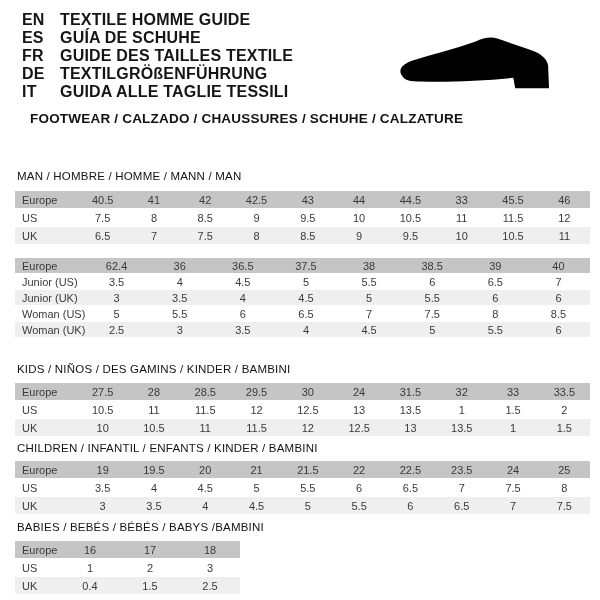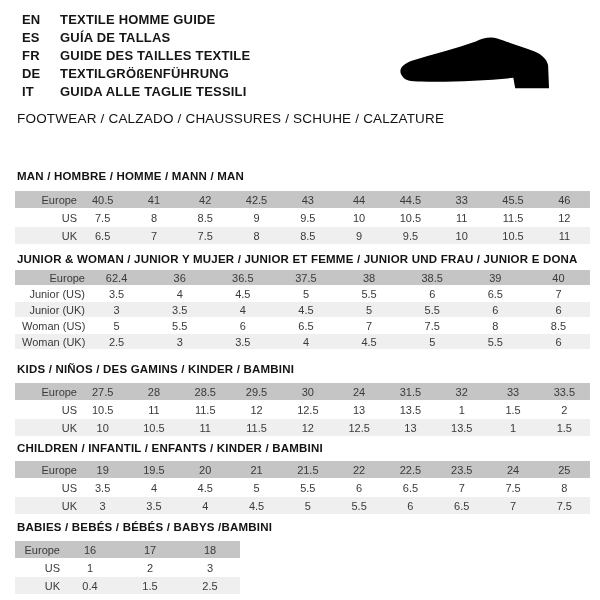--- a/index.html
+++ b/index.html
@@ -7,79 +7,79 @@
     width: 600px; height: 600px;
     font-family: "Liberation Sans", "DejaVu Sans", sans-serif;
     color: #111;
     position: relative;
     overflow: hidden;
   }
   .page { position: absolute; inset: 0; background: #fff; }
 
   
   .langs { position: absolute; top: 11px; left: 22px; }
-  .lang-row { display: flex; font-weight: bold; font-size: 13px; line-height: 18px; color: #151515; letter-spacing: 0.2px; }
+  .lang-row { display: flex; font-weight: bold; font-size: 16px; line-height: 18px; color: #151515; letter-spacing: 0.2px; }
   .lang-code { width: 38px; flex: 0 0 38px; }
 
   .category-line {
-    position: absolute; top: 111px; left: 17px;
-    font-weight: normal; font-size: 13.5px; color: #131313; letter-spacing: 0.2px;
+    position: absolute; top: 111px; left: 30px;
+    font-weight: bold; font-size: 13.5px; color: #131313; letter-spacing: 0.2px;
   }
 
   
   .shoe-wrap { position: absolute; left: 393px; top: 26px; width: 188px; height: 74px; }
   .shoe-wrap svg { width: 100%; height: 100%; display: block; }
 
   
   .section { position: absolute; left: 15px; width: 575px; }
   .sec-0 { top: 170px; }
   .sec-1 { top: 253px; }
   .sec-2 { top: 363px; }
   .sec-3 { top: 442px; }
   .sec-4 { top: 521px; }
 
   .section-title {
-    font-weight: bold; font-size: 11.5px; line-height: 12px;
+    font-weight: normal; font-size: 11.5px; line-height: 12px;
     color: #131313; letter-spacing: 0.2px; padding-left: 2px;
   }
   .sec-0 .tbl { margin-top: 8px; }
   .sec-1 .tbl { margin-top: 4px; }
   .sec-2 .tbl { margin-top: 7px; }
   .sec-3 .tbl { margin-top: 6px; }
   .sec-4 .tbl { margin-top: 7px; }
 
   table.tbl {
     border-collapse: separate; border-spacing: 0 1px;
     table-layout: fixed; width: 575px;
     font-size: 11px; color: var(--table-text, #3a3a3a);
   }
   table.tbl.narrow { width: 225px; }
   td { height: 17px; padding: 0; text-align: center; overflow: hidden; white-space: nowrap; }
   table.compact td { height: 15px; }
-  td.label { text-align: right; padding-left: 7px; }
+  td.label { text-align: left; padding-left: 7px; }
   col.label-col { width: 62px; }
   table.wide-label col.label-col { width: 70px; }
   table.narrow col.label-col { width: 45px; }
 
   tr.hdr td { background: var(--header-row-bg, #c5c5c5); }
   tr.alt td { background: var(--alt-row-bg, #efefef); }
 </style>
 </head>
 <body>
 
 <div class="page">
 
   <div class="langs" id="langs">
       <div class="lang-row">
         <span class="lang-code">EN</span>
         <span>TEXTILE HOMME GUIDE</span>
       </div>
       <div class="lang-row">
         <span class="lang-code">ES</span>
-        <span>GUÍA DE TALLAS</span>
+        <span>GUÍA DE SCHUHE</span>
       </div>
       <div class="lang-row">
         <span class="lang-code">FR</span>
         <span>GUIDE DES TAILLES TEXTILE</span>
       </div>
       <div class="lang-row">
         <span class="lang-code">DE</span>
         <span>TEXTILGRÖßENFÜHRUNG</span>
       </div>
       <div class="lang-row">
@@ -153,21 +153,20 @@
               <td>9</td>
               <td>9.5</td>
               <td>10</td>
               <td>10.5</td>
               <td>11</td>
             </tr>
           </tbody>
         </table>
       </div>
       <div class="section sec-1">
-        <div class="section-title">JUNIOR &amp; WOMAN / JUNIOR Y MUJER / JUNIOR ET FEMME / JUNIOR UND FRAU / JUNIOR E DONA</div>
         <table class="tbl compact wide-label">
           <colgroup>
             <col class="label-col">
             <col>
             <col>
             <col>
             <col>
             <col>
             <col>
             <col>

